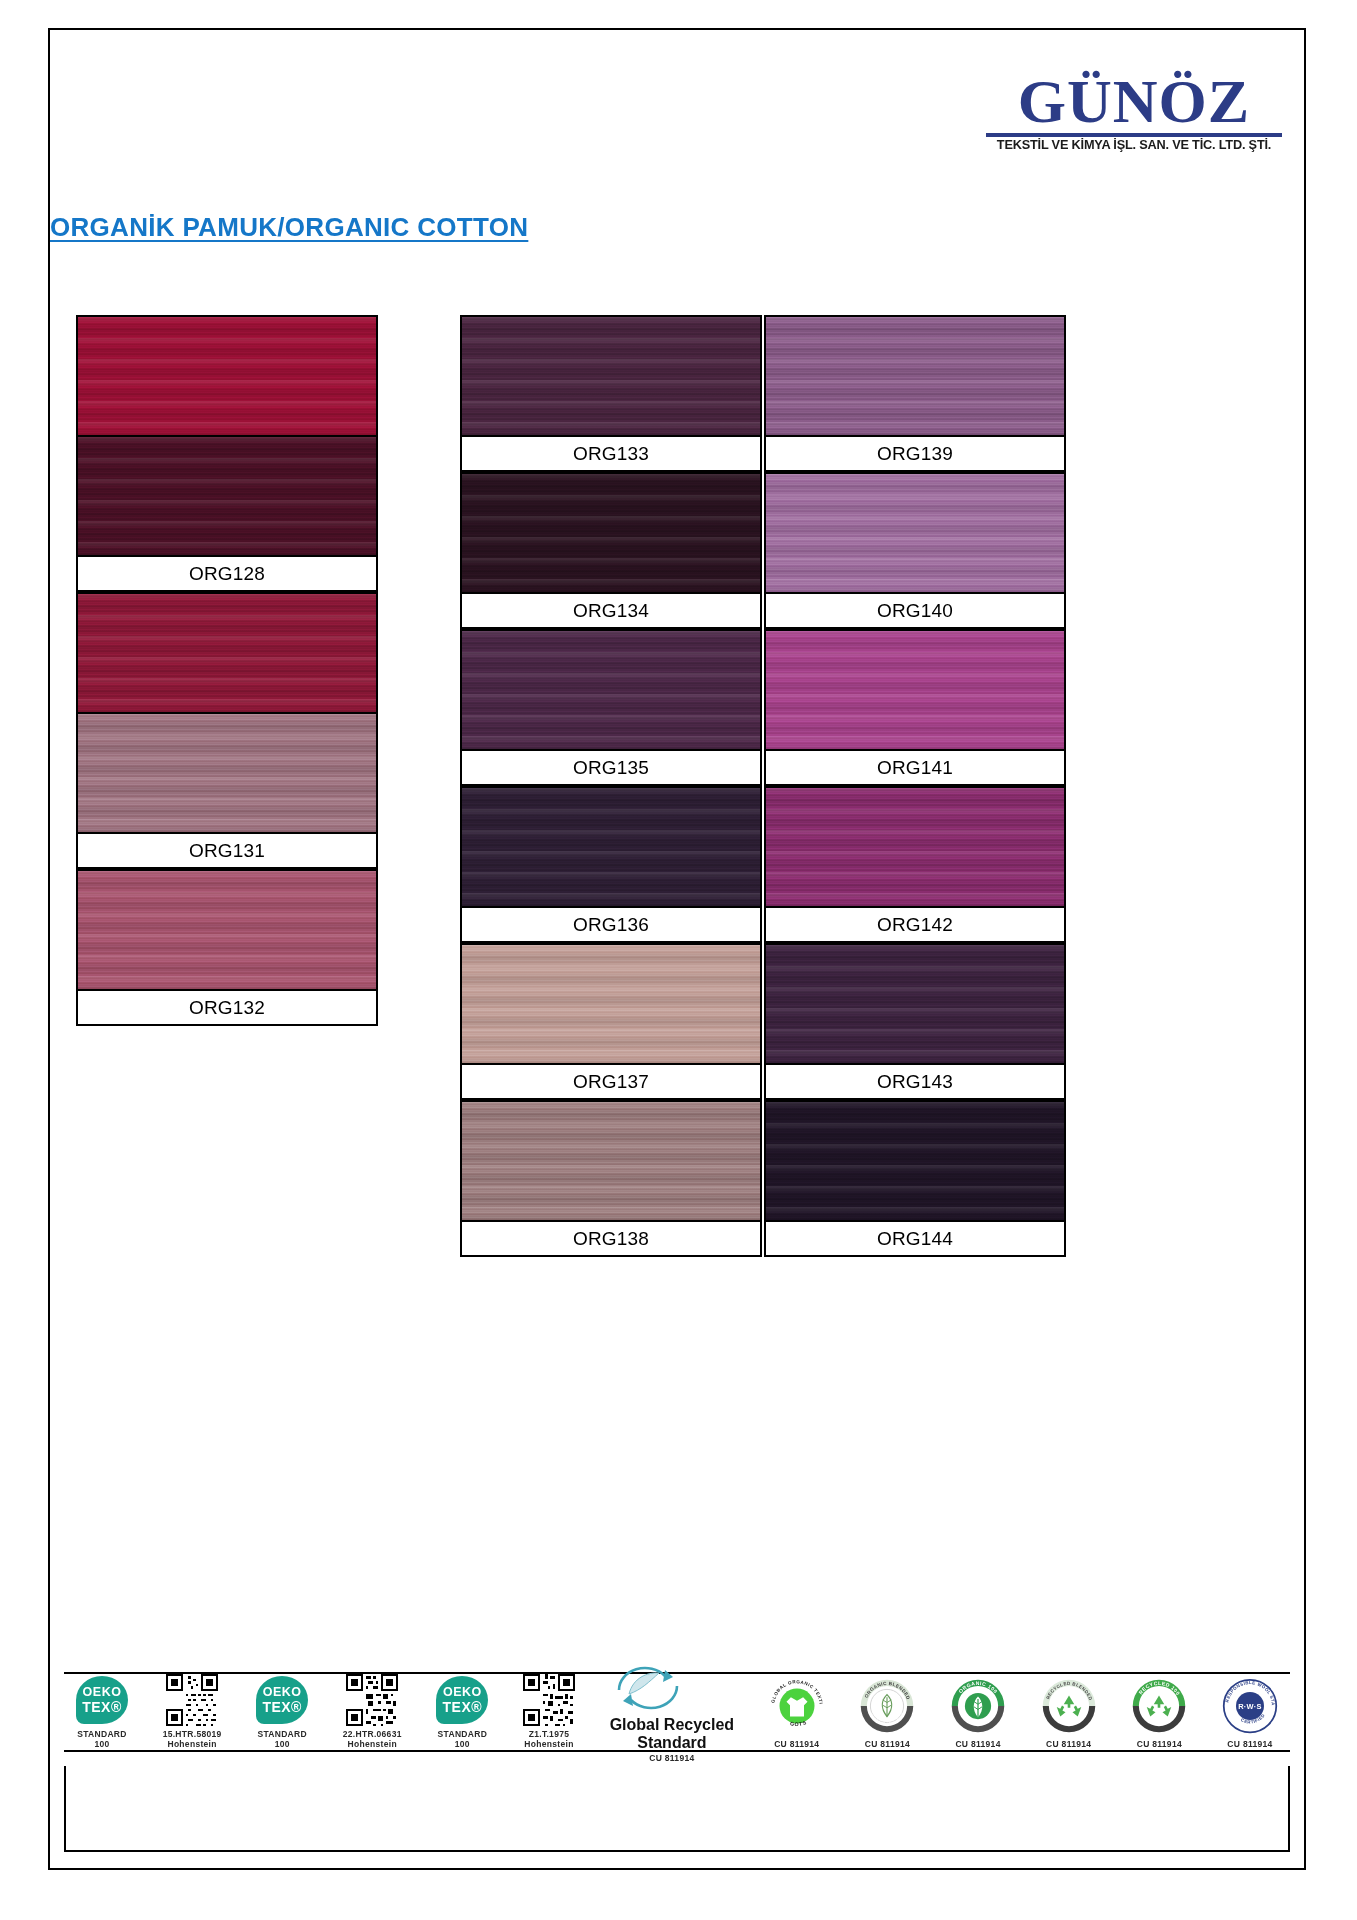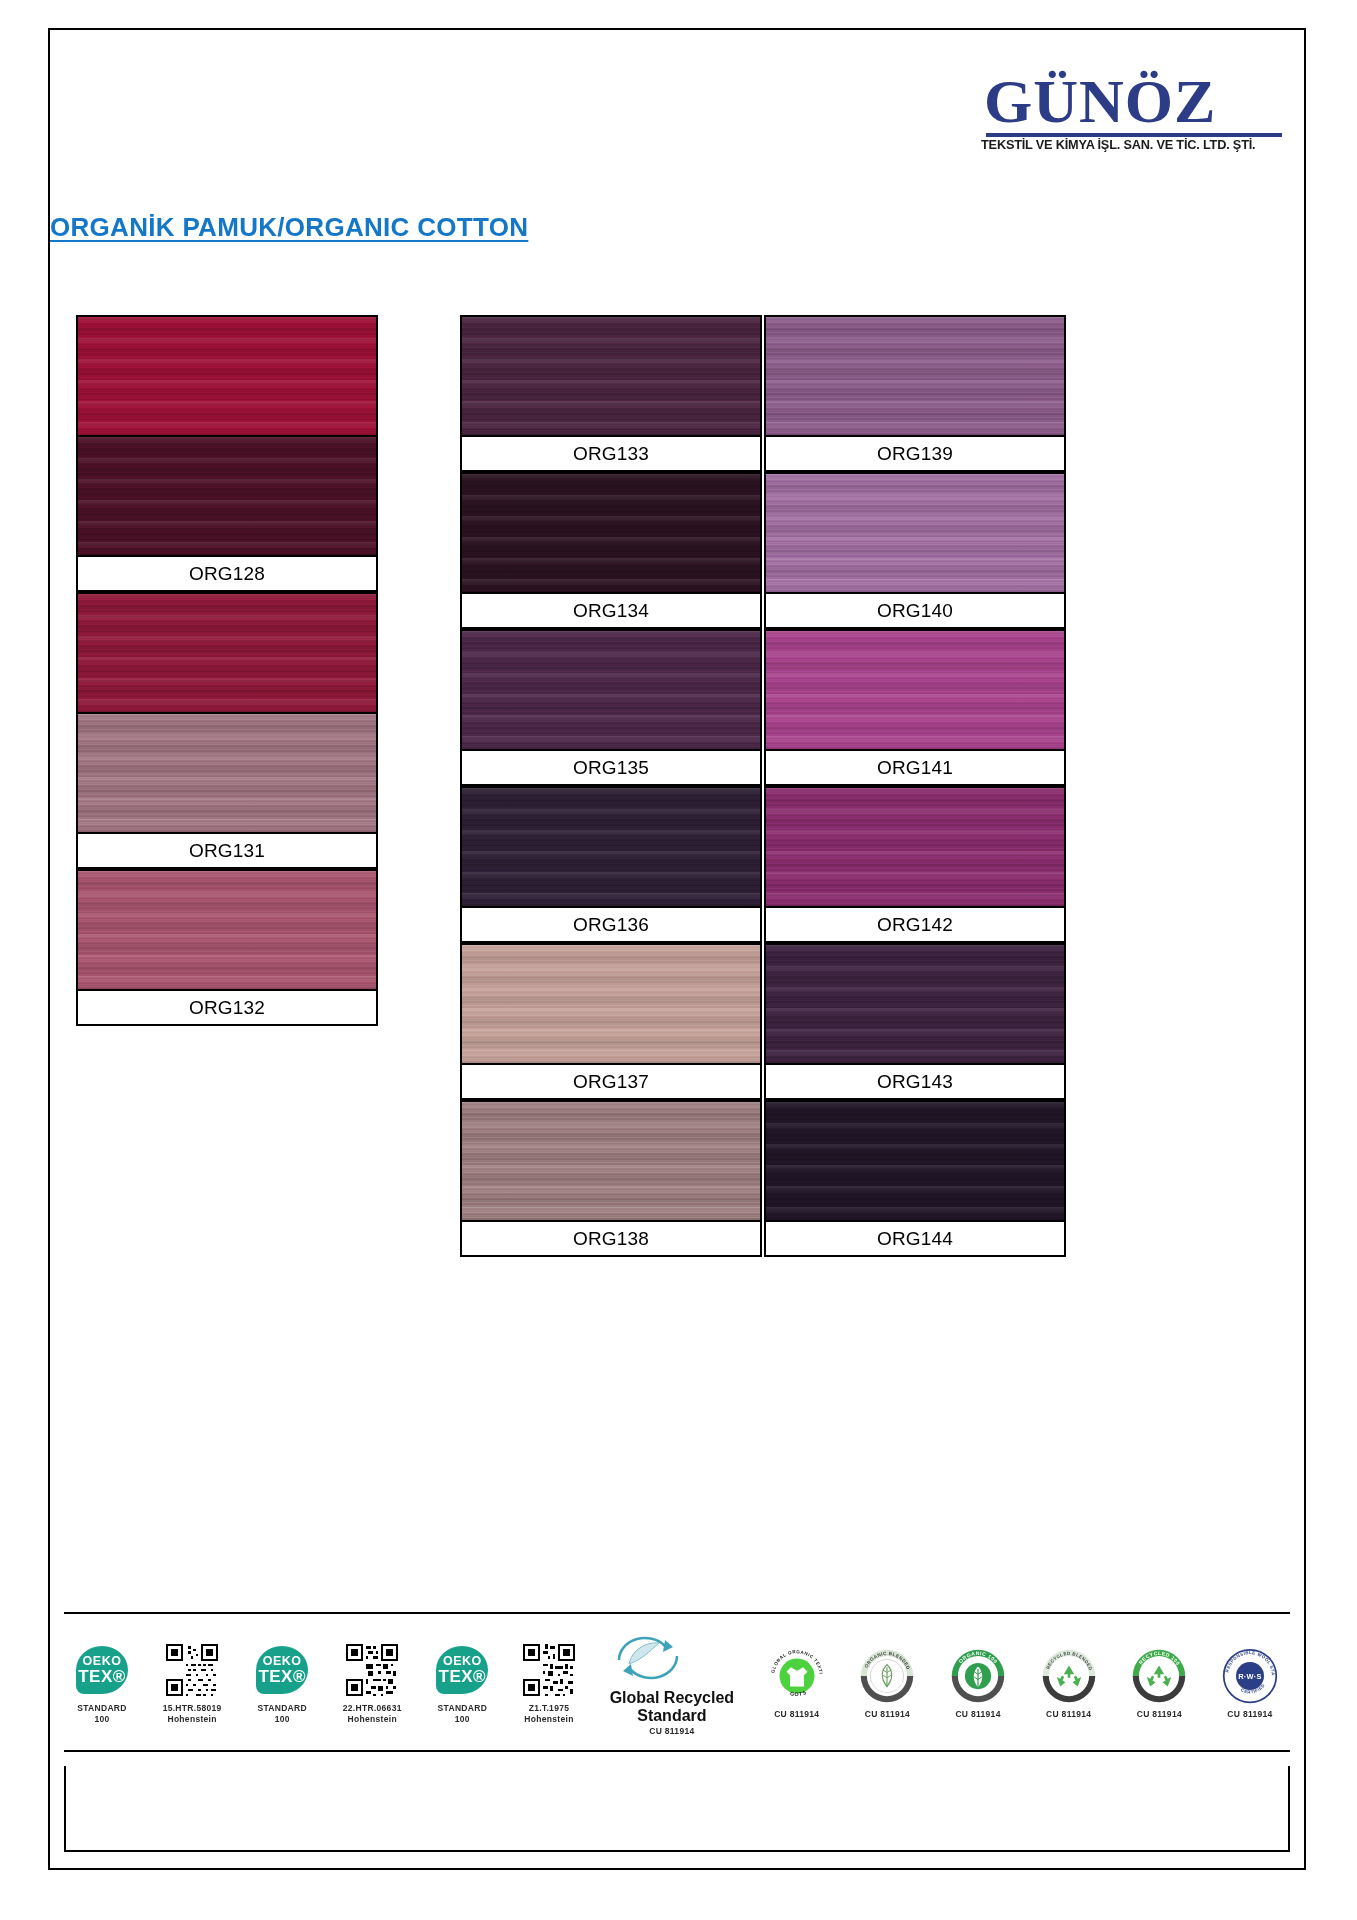--- a/index.html
+++ b/index.html
@@ -25,21 +25,21 @@
     background: #ffffff;
     box-sizing: border-box;
   }
 
   
   #logo-block {
     position: absolute;
     right: 20px;
     top: 42px;
     width: 300px;
-    text-align: left;
+    text-align: center;
     line-height: 1;
   }
   #logo-wordmark {
     font-family: "Liberation Serif", serif;
     font-size: 62px;
     font-weight: bold;
     color: #2c3c86;
     letter-spacing: 1px;
     line-height: 0.95;
     white-space: nowrap;
@@ -153,21 +153,21 @@
     position: relative;
     z-index: 3;
   }
 
   
   #cert-bar {
     position: absolute;
     left: 14px;
     right: 14px;
     bottom: 116px;
-    height: 140px;
+    height: 80px;
     border-top: 2px solid #000000;
     border-bottom: 2px solid #000000;
     background: #ffffff;
     display: flex;
     align-items: center;
     justify-content: space-between;
     padding: 0 10px;
     box-sizing: border-box;
   }
   .cert-item {
@@ -196,21 +196,21 @@
     background: #17a08a;
     border-radius: 50% 50% 50% 8px;
     display: flex; flex-direction: column;
     align-items: center; justify-content: center;
     color: #ffffff;
     font-family: "Liberation Sans", sans-serif;
     font-weight: bold;
     line-height: 1.05;
   }
   .oeko-drop .l1 { font-size: 12.5px; letter-spacing: 0.5px; }
-  .oeko-drop .l2 { font-size: 17px; letter-spacing: 0.5px; text-align: right; }
+  .oeko-drop .l2 { font-size: 14px; letter-spacing: 0.5px; text-align: right; }
   .qr { width: 52px; height: 52px; }
   .grs-art { display: flex; align-items: center; justify-content: center; }
   .grs-text {
     font-family: "Liberation Sans", sans-serif;
     font-weight: bold;
     font-size: 16px;
     color: #111111;
     line-height: 1.1;
     text-align: center;
   }

